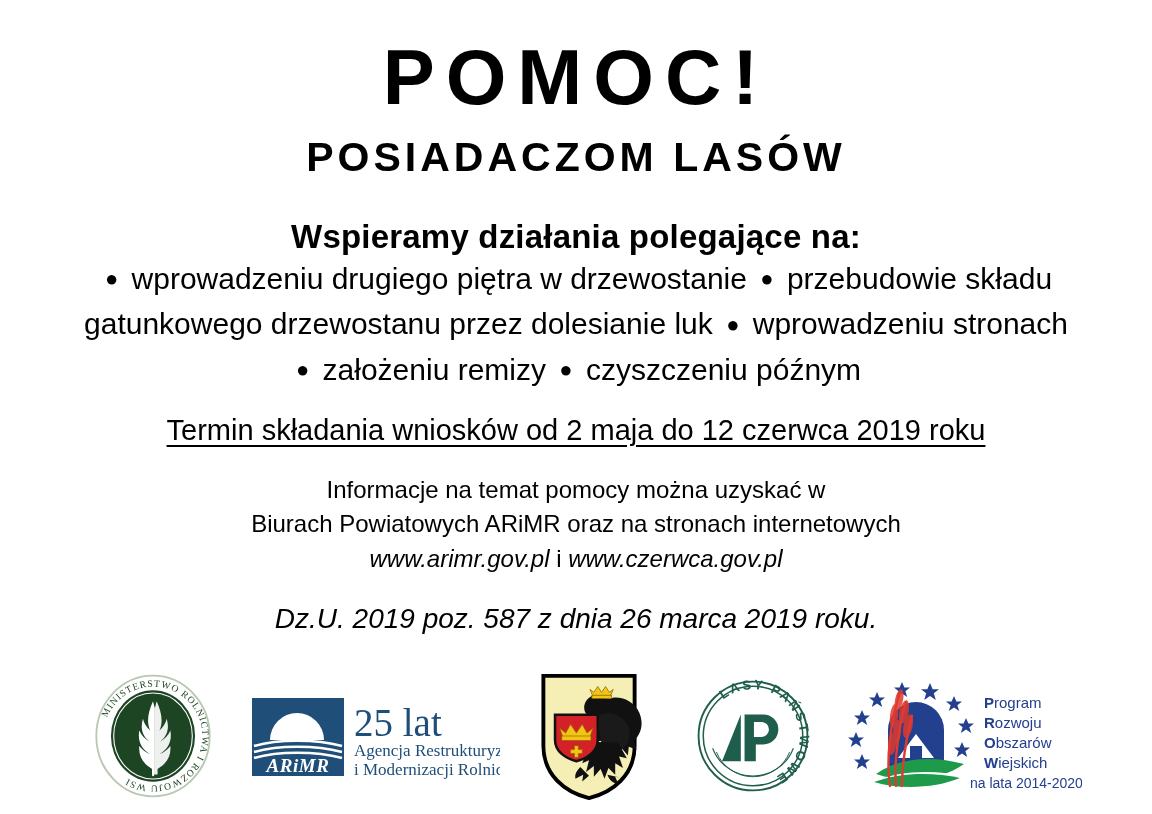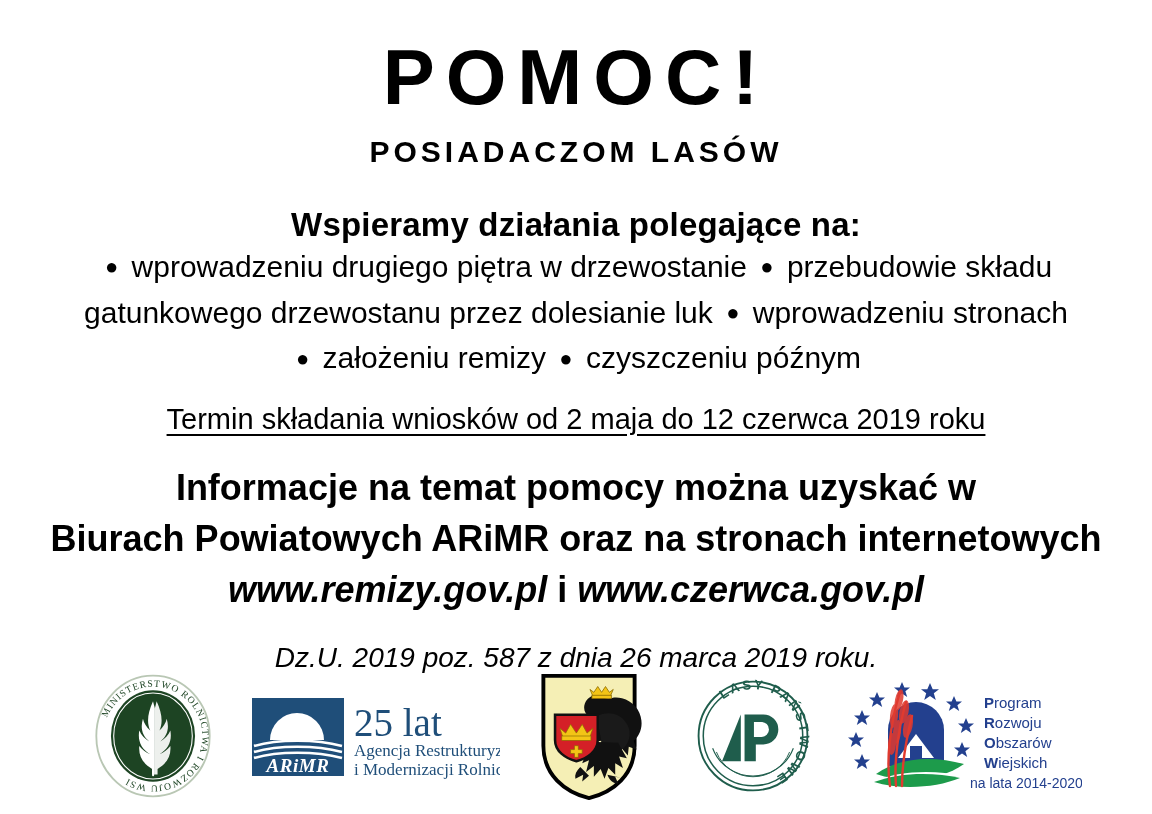--- a/index.html
+++ b/index.html
@@ -29,21 +29,21 @@
   .title {
     font-size: 78px;
     font-weight: 700;
     letter-spacing: 11px;
     line-height: 1.02;
     text-align: center;
     margin-top: 38px;
     white-space: nowrap;
   }
   .subtitle {
-    font-size: 30px;
+    font-size: 41px;
     font-weight: 600;
     letter-spacing: 4px;
     line-height: 1.05;
     text-align: center;
     margin-top: 18px;
     white-space: nowrap;
   }
   .lead {
     font-size: 33px;
     font-weight: 700;
@@ -78,25 +78,24 @@
     text-underline-offset: 5px;
     white-space: nowrap;
   }
 
   
   .info {
     margin-top: 26px;
     text-align: center;
   }
   .info-line {
-    font-size: 36px;
+    font-size: 24px;
     line-height: 1.42;
     text-align: center;
     white-space: nowrap;
-    font-weight: bold;
   }
   .url {
     font-style: italic;
   }
   .conj {
     font-style: normal;
   }
 
   
   .legal {
@@ -159,21 +158,21 @@
       <span>czyszczeniu późnym</span>
     </div>
   </div>
 
   <div class="deadline">Termin składania wniosków od 2 maja do 12 czerwca 2019 roku</div>
 
   <div class="info">
     <div class="info-line">Informacje na temat pomocy można uzyskać w</div>
     <div class="info-line">Biurach Powiatowych ARiMR oraz na stronach internetowych</div>
     <div class="info-line">
-      <span class="url">www.remizy.gov.pl</span>
+      <span class="url">www.arimr.gov.pl</span>
       <span class="conj">i</span>
       <span class="url">www.czerwca.gov.pl</span>
     </div>
   </div>
 
   <div class="legal">Dz.U. 2019 poz. 587 z dnia 26 marca 2019 roku.</div>
 
   <div class="logos">
 
     <div class="logo logo-mrirw">

